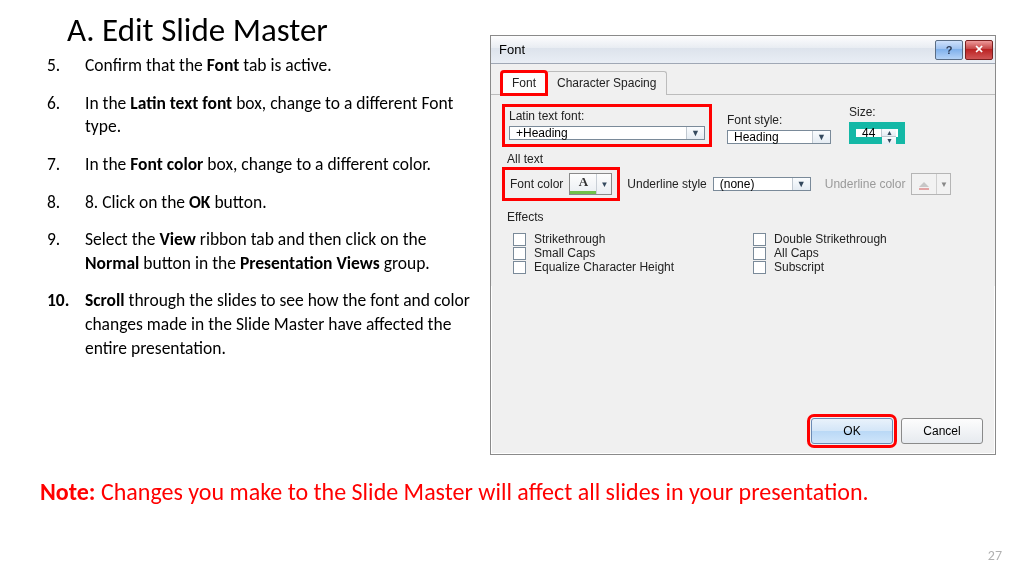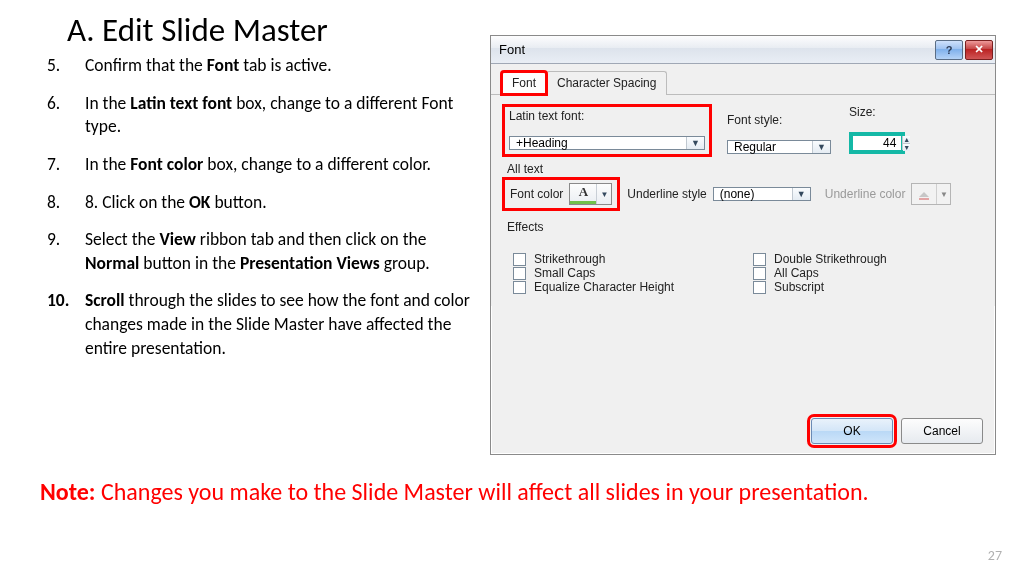--- a/index.html
+++ b/index.html
@@ -159,24 +159,23 @@
     align-items: center;
     justify-content: center;
     border-left: 1px solid #c0c8d0;
     background: linear-gradient(#fafcfe,#e5ecf3);
     font-size: 9px;
     color: #34495e;
   }
   .spinner {
     display: flex;
     align-items: stretch;
-    border: 4px solid #14b8a6;
+    border: 7px solid #14b8a6;
     background: #fff;
     height: 22px;
-    padding-left: 24px;
   }
   .spinner .spin-val { padding: 0 6px; display: flex; align-items: center; font-size: 12px; }
   .spinner .spin-btns {
     display: flex; flex-direction: column; width: 15px;
     border-left: 1px solid #c0c8d0;
   }
   .spinner .sb {
     flex: 1; display: flex; align-items: center; justify-content: center;
     font-size: 7px; color: #34495e; background: linear-gradient(#fafcfe,#e5ecf3);
   }
@@ -184,21 +183,21 @@
 
   .top-group {
     display: flex;
     gap: 18px;
     align-items: flex-end;
   }
   .latin-group { outline: 3px solid #f00; padding: 2px 4px 4px; }
   .latin-group .combo { width: 196px; }
   .style-group .combo { width: 104px; }
   .size-group .spinner { width: 56px; }
-  .grp-label { margin-bottom: 13px; }
+  .grp-label { margin-bottom: 3px; }
 
   .alltext-label { margin: 8px 0 4px 2px; }
 
   .alltext-row {
     display: flex; align-items: center; gap: 6px;
     flex-wrap: wrap;
   }
   .fontcolor-block {
     display: inline-flex; align-items: center; gap: 6px;
     outline: 3px solid #f00; padding: 3px 5px;
@@ -220,21 +219,21 @@
   .ulcolor-label { color: #9a9a9a; text-align: center; }
   .ulcolor-btn {
     display:inline-flex; border:1px solid #b5b5b5; height:22px; background:#f2f2f2;
   }
   .ulcolor-btn .segA {
     width:24px; display:flex; align-items:center; justify-content:center;
   }
   .ulcolor-btn .segA svg { opacity:0.4; }
   .ulcolor-btn .segB { width:14px; border-left:1px solid #cfcfcf; display:flex; align-items:center; justify-content:center; font-size:8px; color:#888; }
 
-  .effects-label { margin: 12px 0 18px 2px; }
+  .effects-label { margin: 12px 0 8px 2px; }
   .effects-grid {
     display: grid;
     grid-template-columns: 240px 1fr;
     padding-left: 8px;
   }
   .chk { display: flex; align-items: center; gap: 8px; font-size: 12px; color: #222; }
   .chk .box {
     width: 13px; height: 13px; border: 1px solid #7a8a99; background: #fff;
   }
   .offset-inline { display:inline-flex; align-items:center; gap:6px; margin-left:14px; }
@@ -322,21 +321,21 @@
       <div class="latin-group">
         <div class="lbl grp-label">Latin text font:</div>
         <div class="combo">
           <span class="combo-val">+Heading</span>
           <span class="chev">▼</span>
         </div>
       </div>
       <div class="style-group">
         <div class="lbl grp-label">Font style:</div>
         <div class="combo">
-          <span class="combo-val">Regular</span>
+          <span class="combo-val">Heading</span>
           <span class="chev">▼</span>
         </div>
       </div>
       <div class="size-group">
         <div class="lbl grp-label">Size:</div>
         <div class="spinner">
           <span class="spin-val">44</span>
           <span class="spin-btns">
             <span class="sb">▲</span>
             <span class="sb">▼</span>

